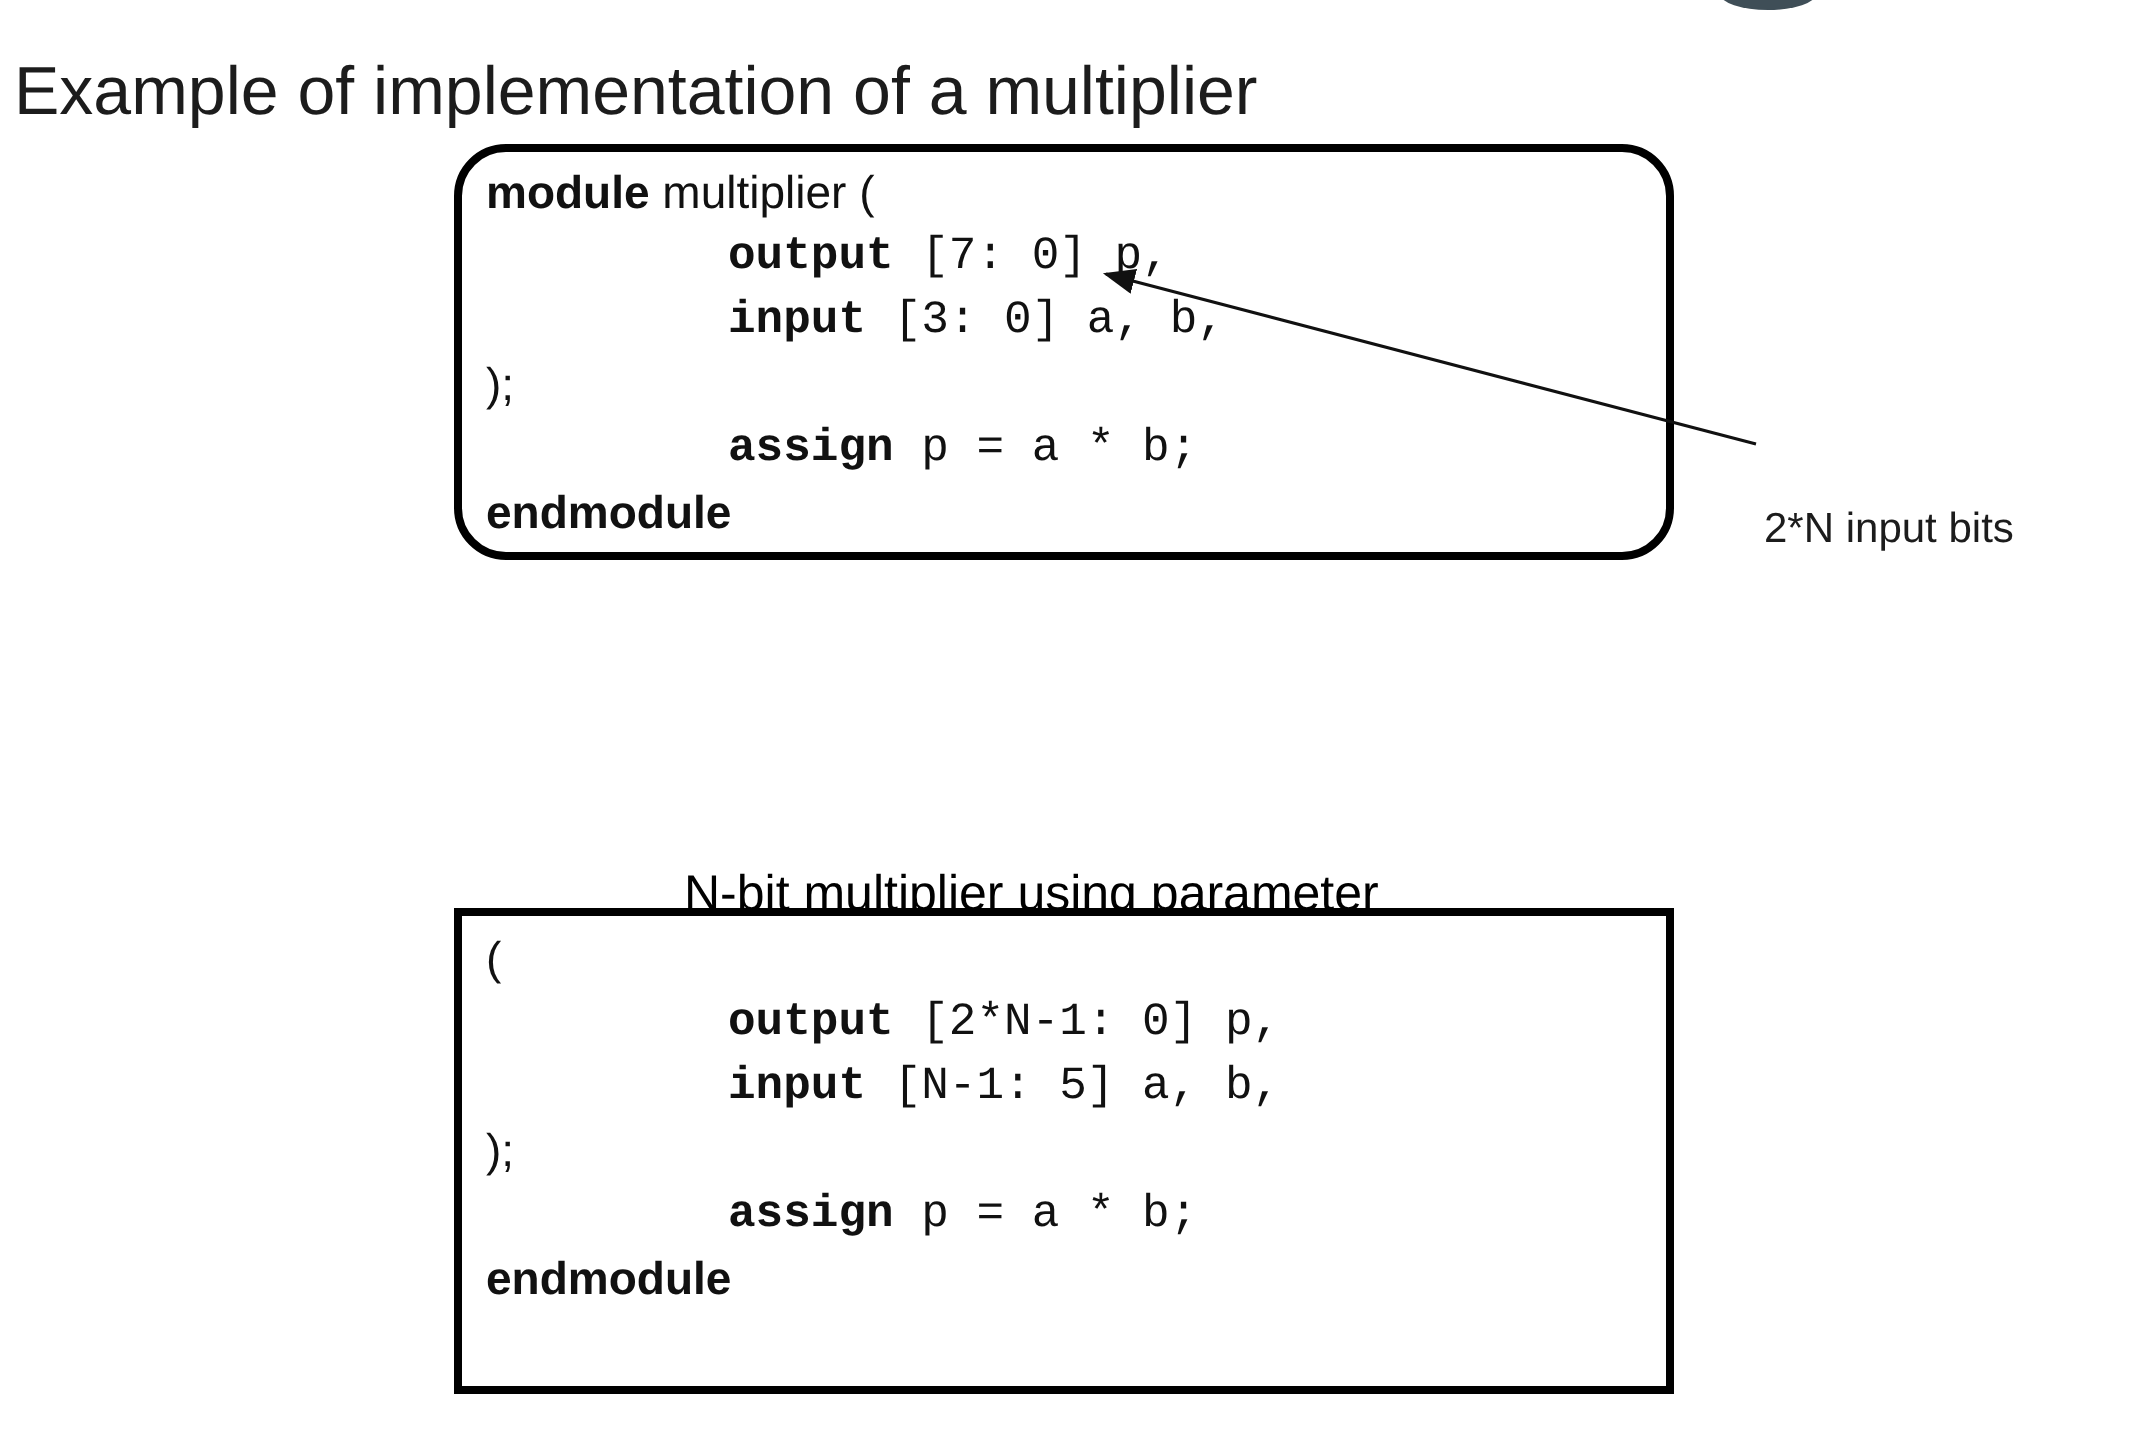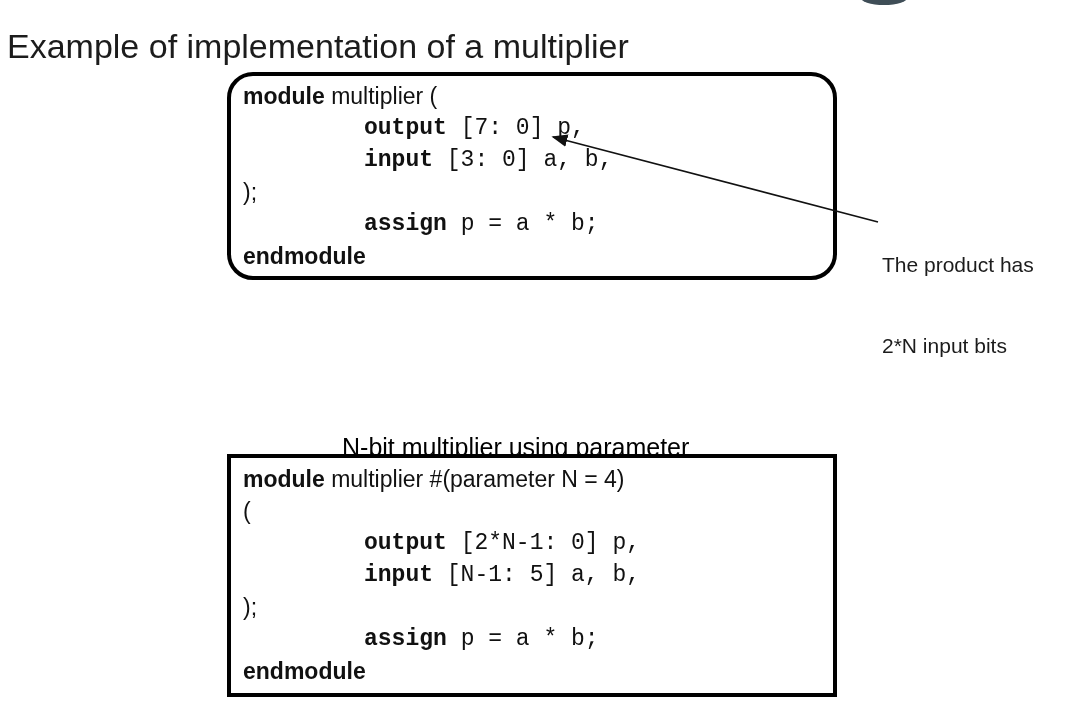--- a/index.html
+++ b/index.html
@@ -98,28 +98,26 @@
   <svg class="overlay" viewBox="0 0 1077 716" xmlns="http://www.w3.org/2000/svg">
     <defs>
       <marker id="ah" markerWidth="10" markerHeight="8" refX="9" refY="4" orient="auto">
         <path d="M0,0 L10,4 L0,8 z" fill="#111111"></path>
       </marker>
     </defs>
     <line x1="878" y1="222" x2="553" y2="137" stroke="#111111" stroke-width="1.6" marker-end="url(#ah)"></line>
   </svg>
 
   <div class="note">
-    <div>The product has</div>
     <div>2*N input bits</div>
   </div>
 
   <h2 class="section-heading">N-bit multiplier using parameter</h2>
 
   <section class="codebox" id="box-param">
-    <div class="line"><span class="kw">module</span><span> multiplier #(parameter N = 4)</span></div>
     <div class="line"><span class="kw"></span><span>(</span></div>
     <div class="line ind"><span class="kw">output</span><span> [2*N-1: 0] p,</span></div>
     <div class="line ind"><span class="kw">input</span><span> [N-1: 5] a, b,</span></div>
     <div class="line"><span class="kw"></span><span>);</span></div>
     <div class="line ind"><span class="kw">assign</span><span> p = a * b;</span></div>
     <div class="line"><span class="kw">endmodule</span><span></span></div>
   </section>
 
 </main>
 

